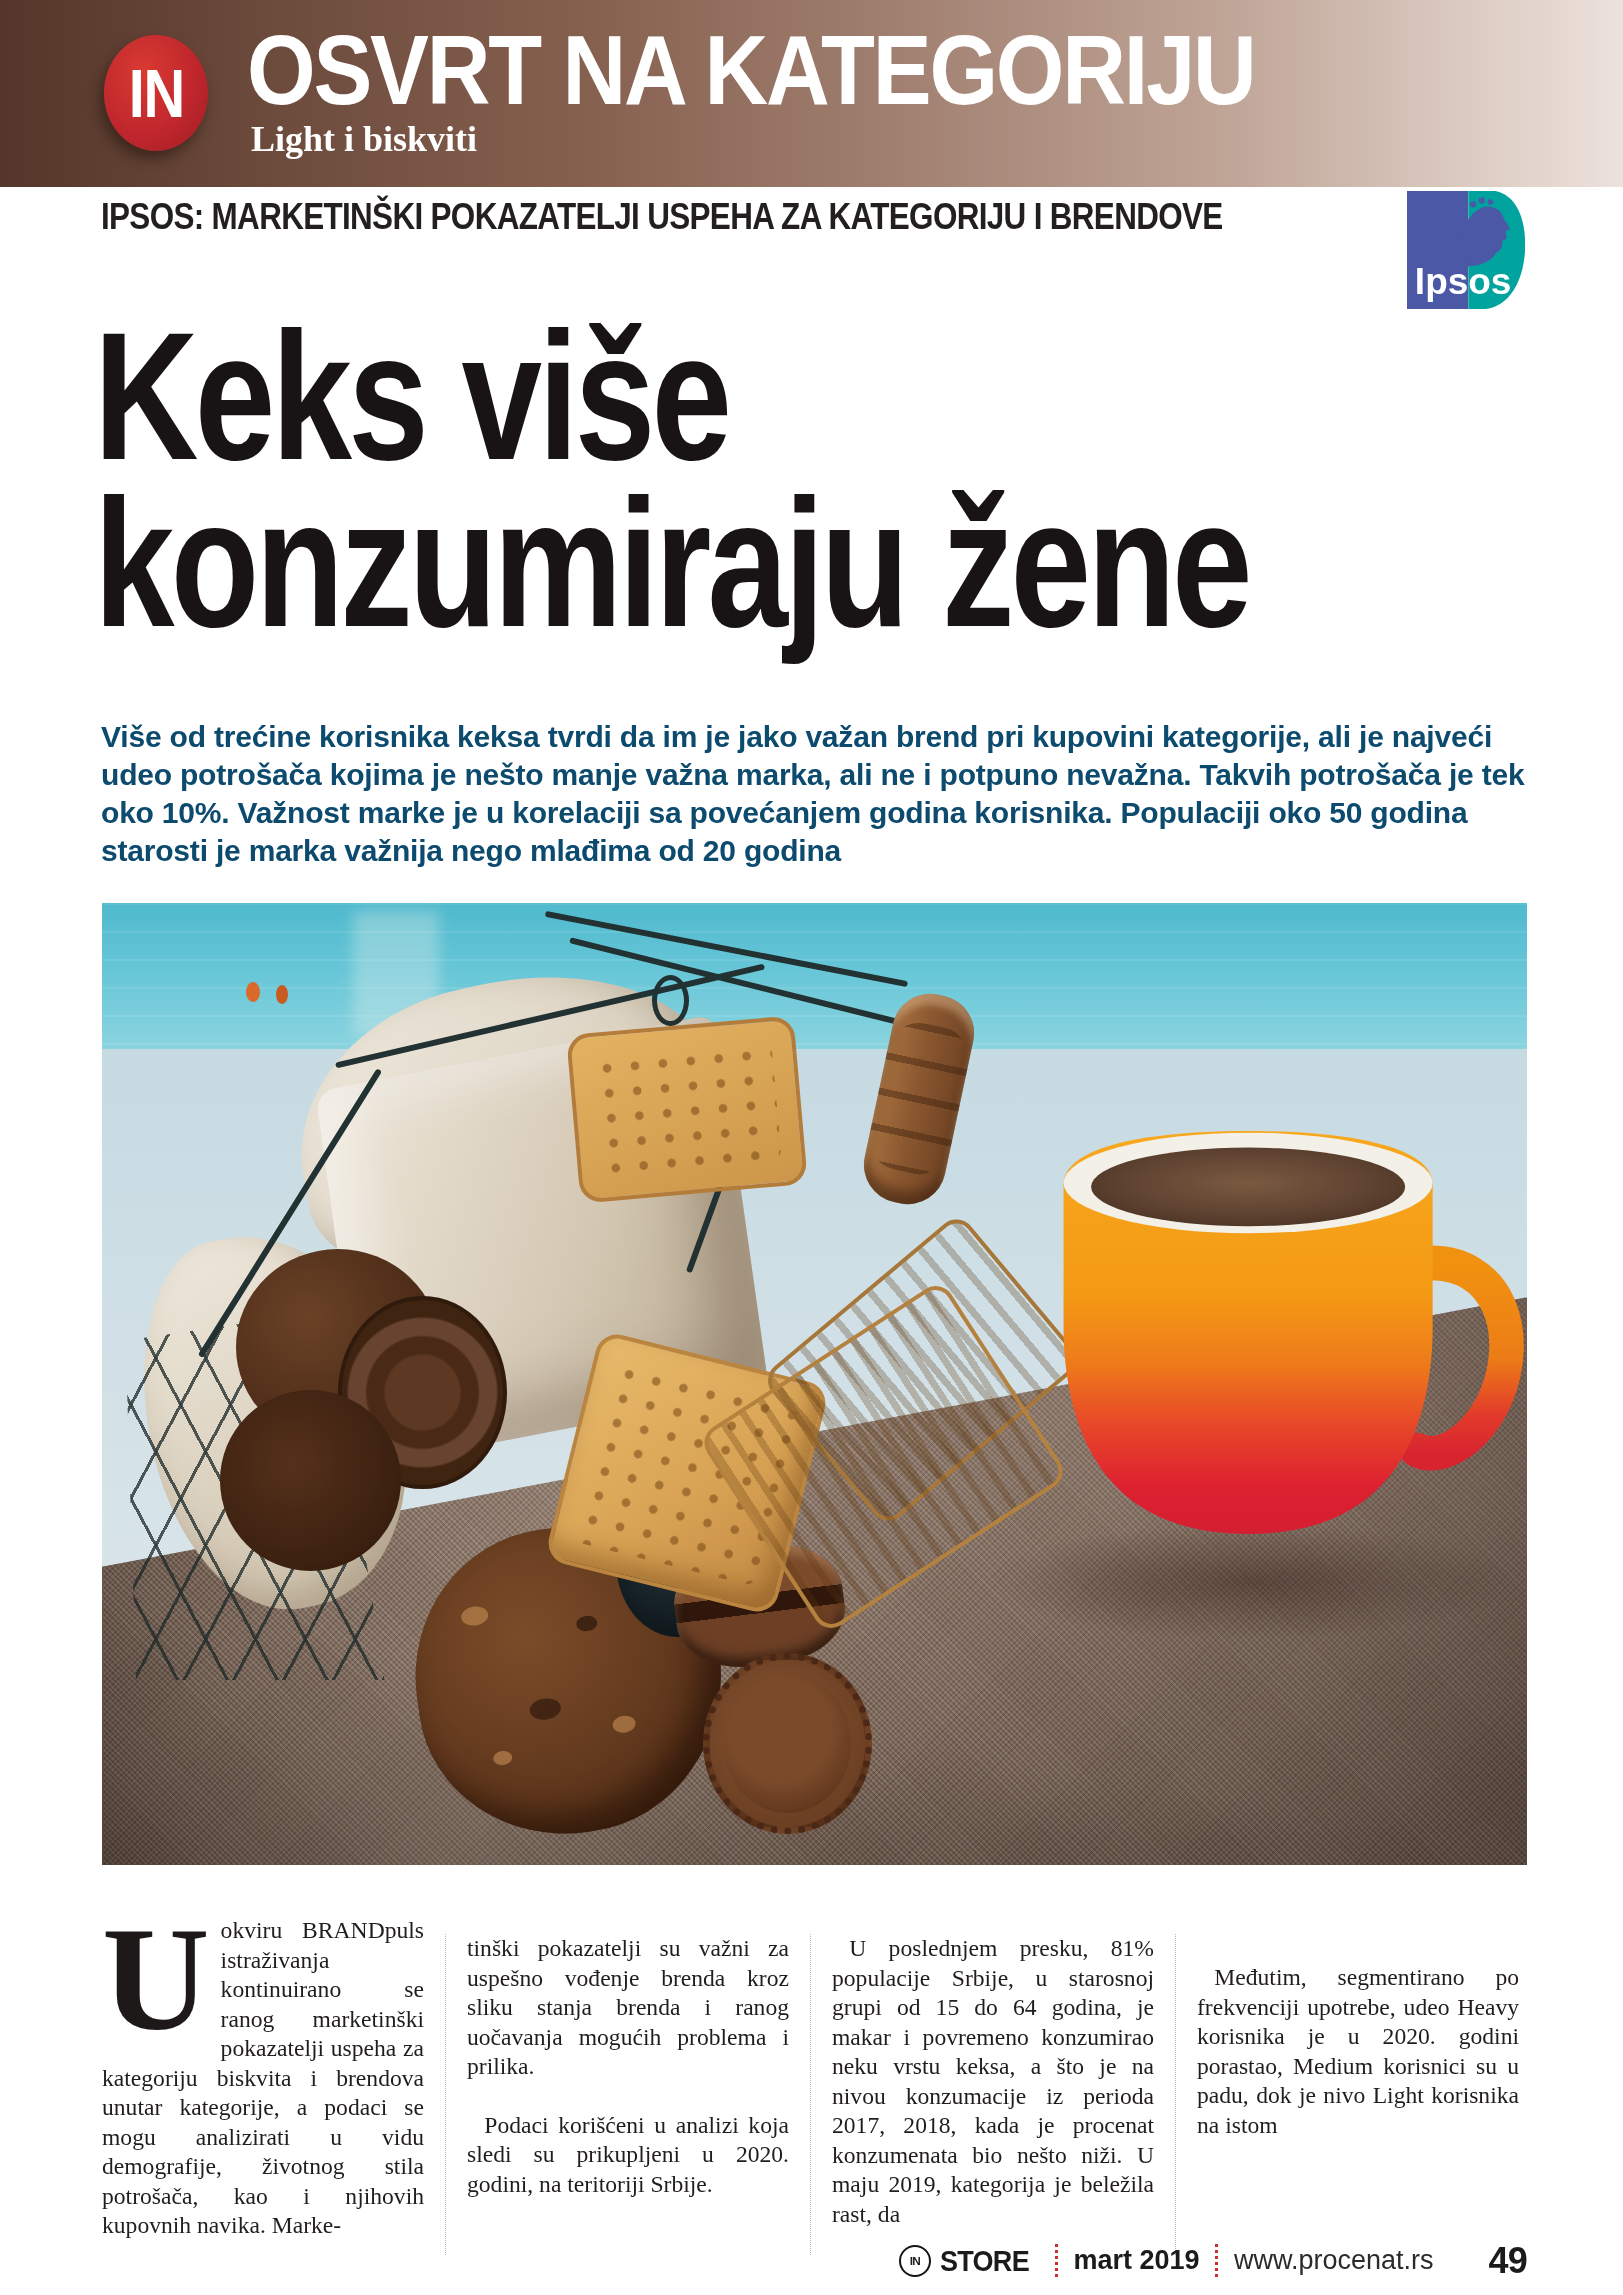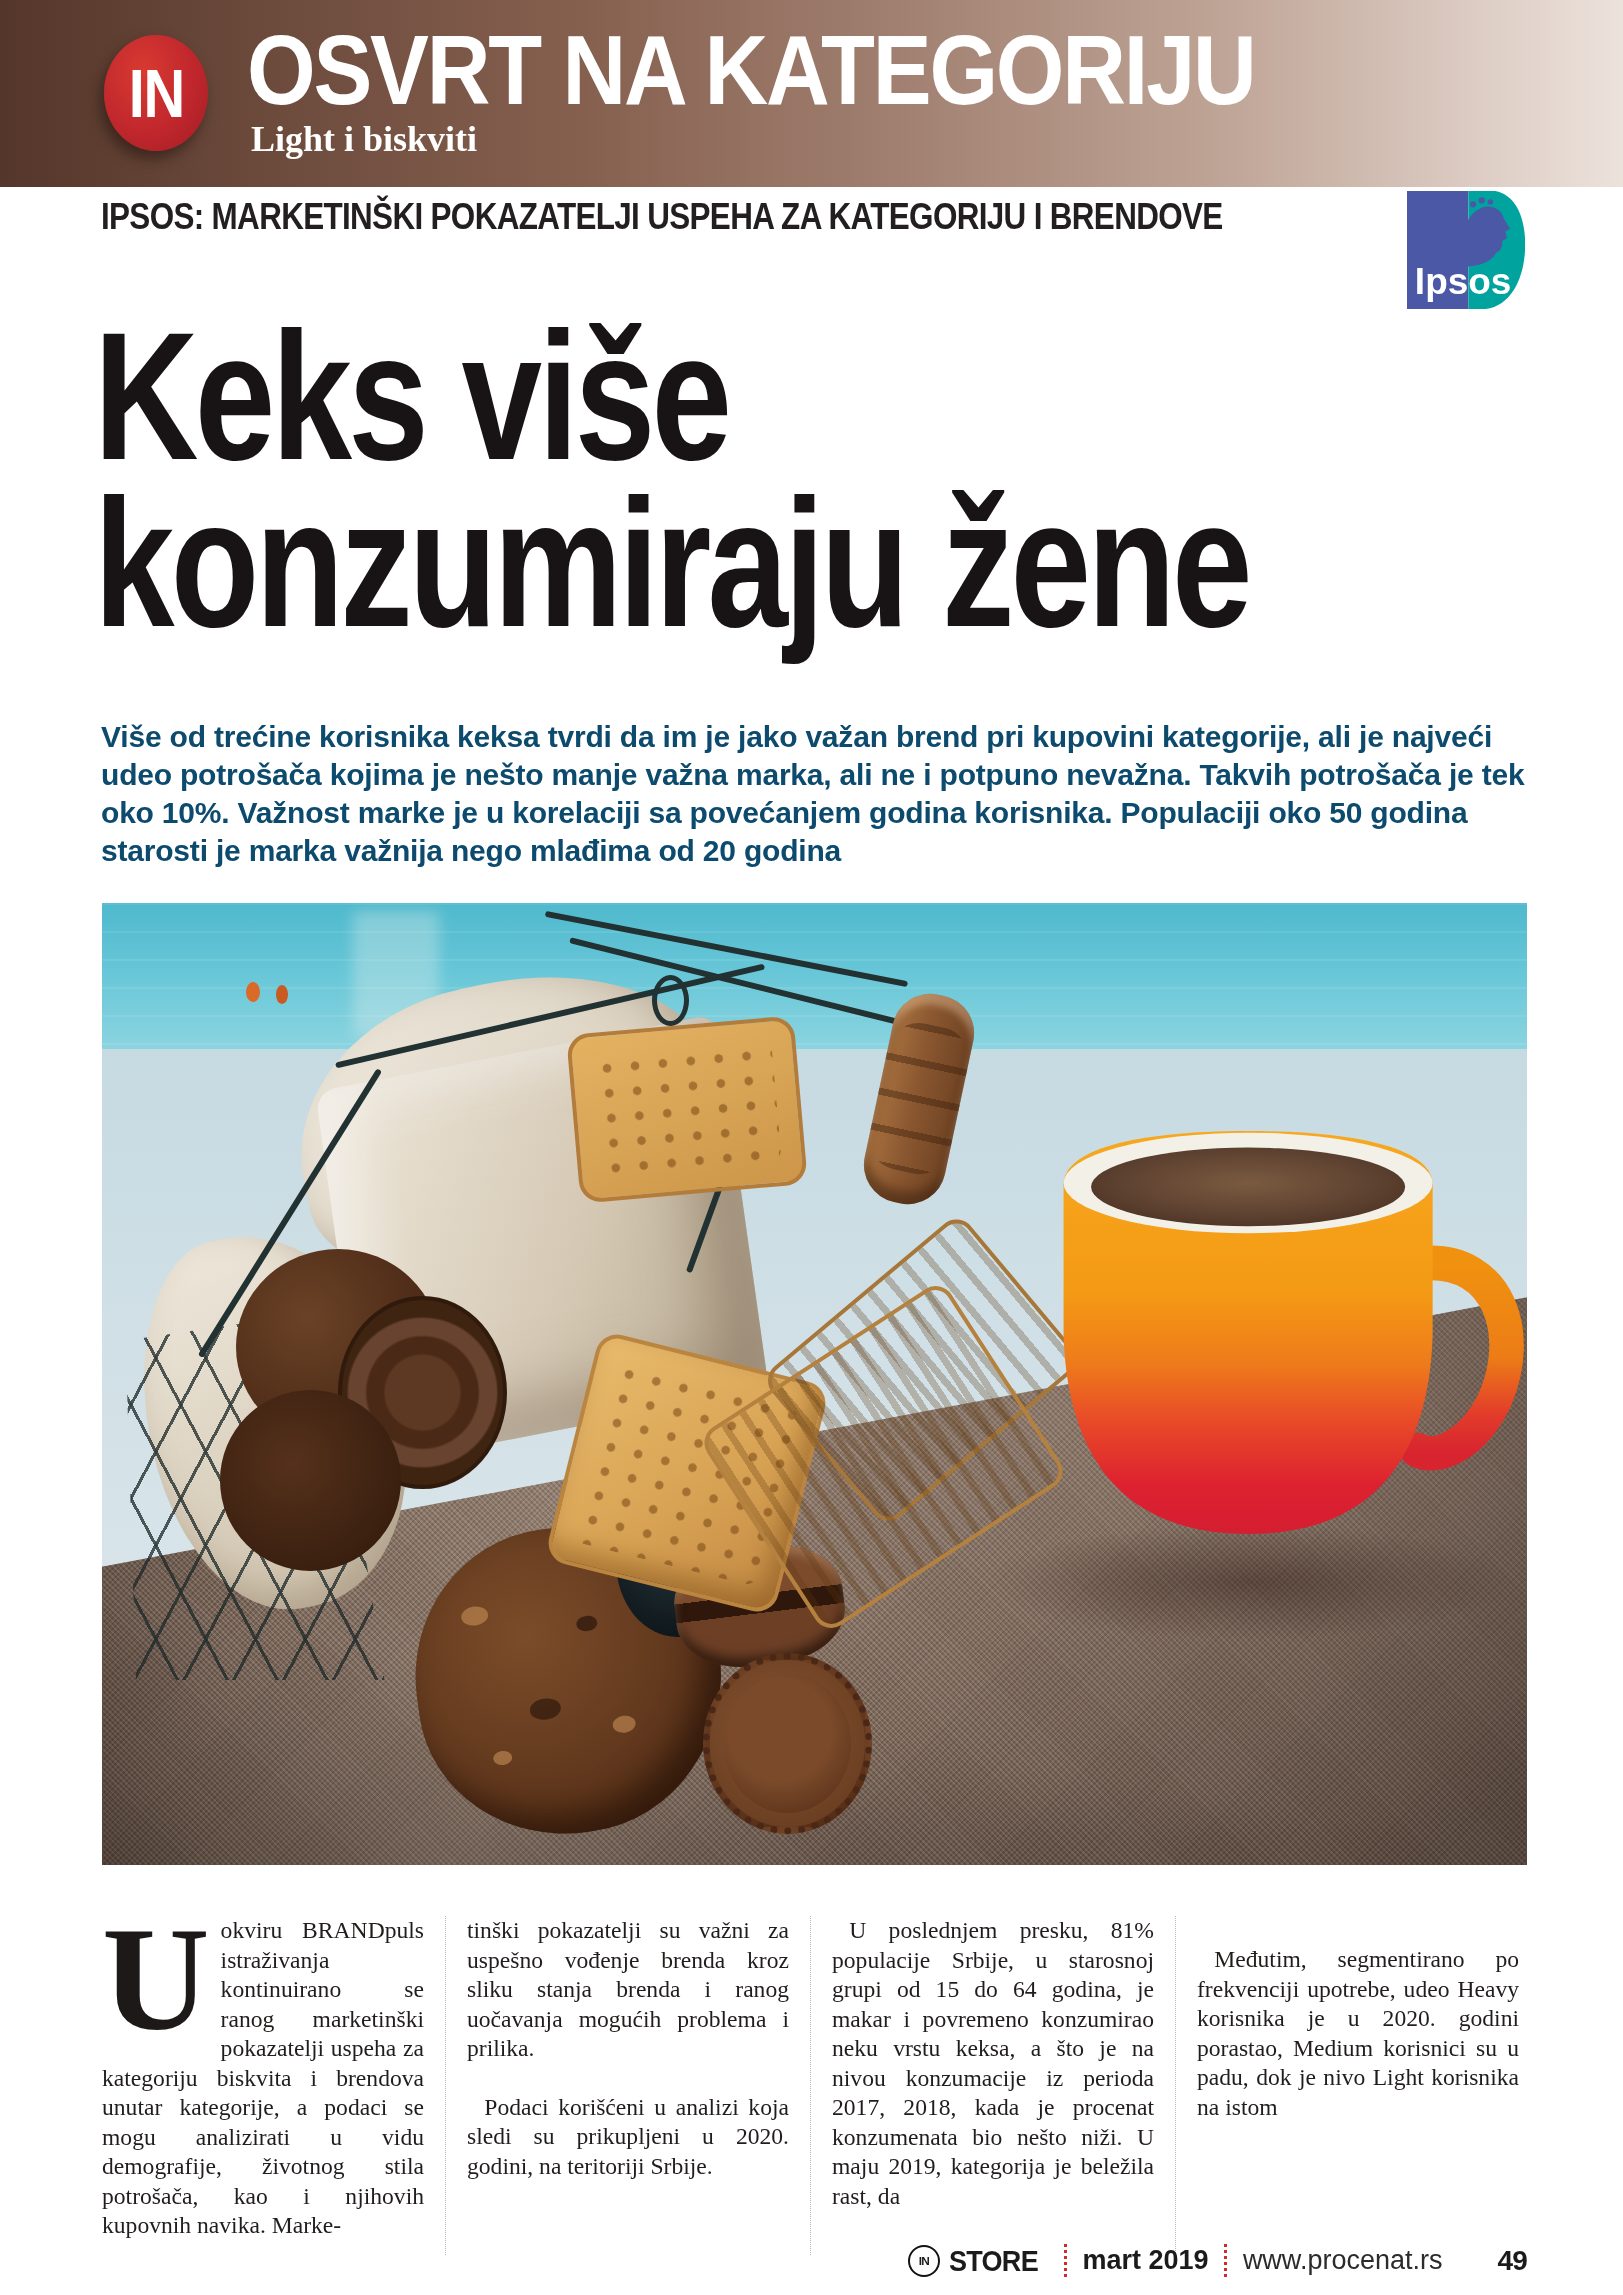--- a/index.html
+++ b/index.html
@@ -140,38 +140,38 @@
        filter:brightness(.92);}
   .rb2{left:636px;top:436px;width:291px;height:236px;transform:rotate(-33deg);}
 
   
   .mug{left:938px;top:195px;width:534px;height:495px;z-index:8;}
 
   
   .columns{position:absolute;left:102px;top:1916px;width:1425px;height:339px;display:flex;
            font-family:"Liberation Serif",serif;font-size:23.6px;line-height:29.5px;color:#211d1c;}
   .col{width:322px;overflow:hidden;text-align:justify;}
-  .col + .col{border-left:1.6px dotted #b9b6b3;padding-left:21px;margin-left:21px;}
+  .col + .col{border-left:1.6px dotted #b9b6b3;padding-left:21px;margin-left:21px;margin-top:18px;}
   .col p{margin:0;}
   .col p.cont{margin-top:29px;text-indent:17.3px;}
   .col p.ind{text-indent:17.3px;}
   .dropcap{float:left;font-weight:bold;font-size:149px;line-height:116px;padding:4.7px 11px 0 0;
            font-family:"Liberation Serif",serif;color:#1c1918;}
 
   
   .footer{position:absolute;left:102px;top:2237px;width:1425px;height:47px;
           display:flex;align-items:center;justify-content:flex-end;color:#1b1b1b;}
   .fin{display:inline-flex;align-items:center;justify-content:center;width:28px;height:28px;
        border:2.4px solid #141414;border-radius:50%;font-size:11.8px;font-weight:bold;letter-spacing:-0.8px;
        margin-right:9.4px;flex:none;}
   .fstore{font-weight:bold;font-size:30px;letter-spacing:-0.8px;transform:scaleX(.9);transform-origin:left center;}
   .fsep{height:33px;border-left:3.9px dotted #c9302a;margin:0 15.7px;width:0;}
   .fissue{font-weight:bold;font-size:27px;}
   .fsite{font-size:27px;color:#2b2b2b;}
-  .fpage{font-weight:bold;font-size:28px;margin-left:55px;letter-spacing:-0.8px;}
+  .fpage{font-weight:bold;font-size:36px;margin-left:55px;letter-spacing:-0.8px;}
 </style>
 </head>
 <body>
 
 <div class="page">
 
   <header class="band">
     <div class="badge">
       <span>IN</span>
     </div>

